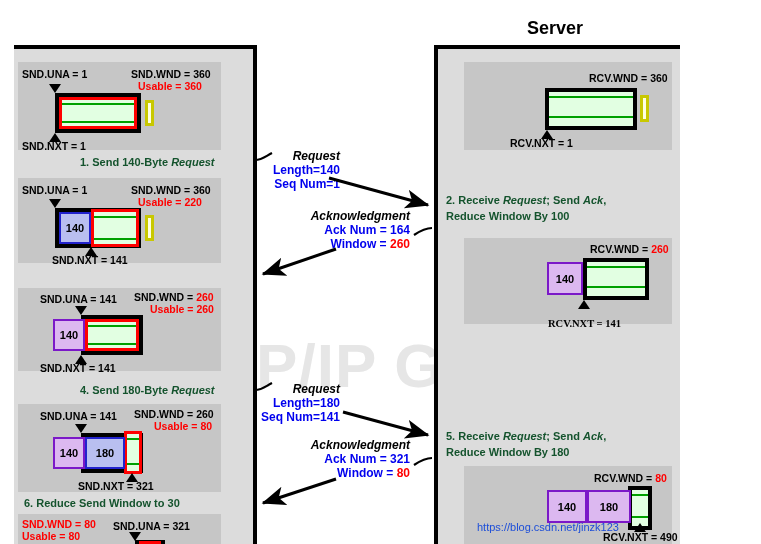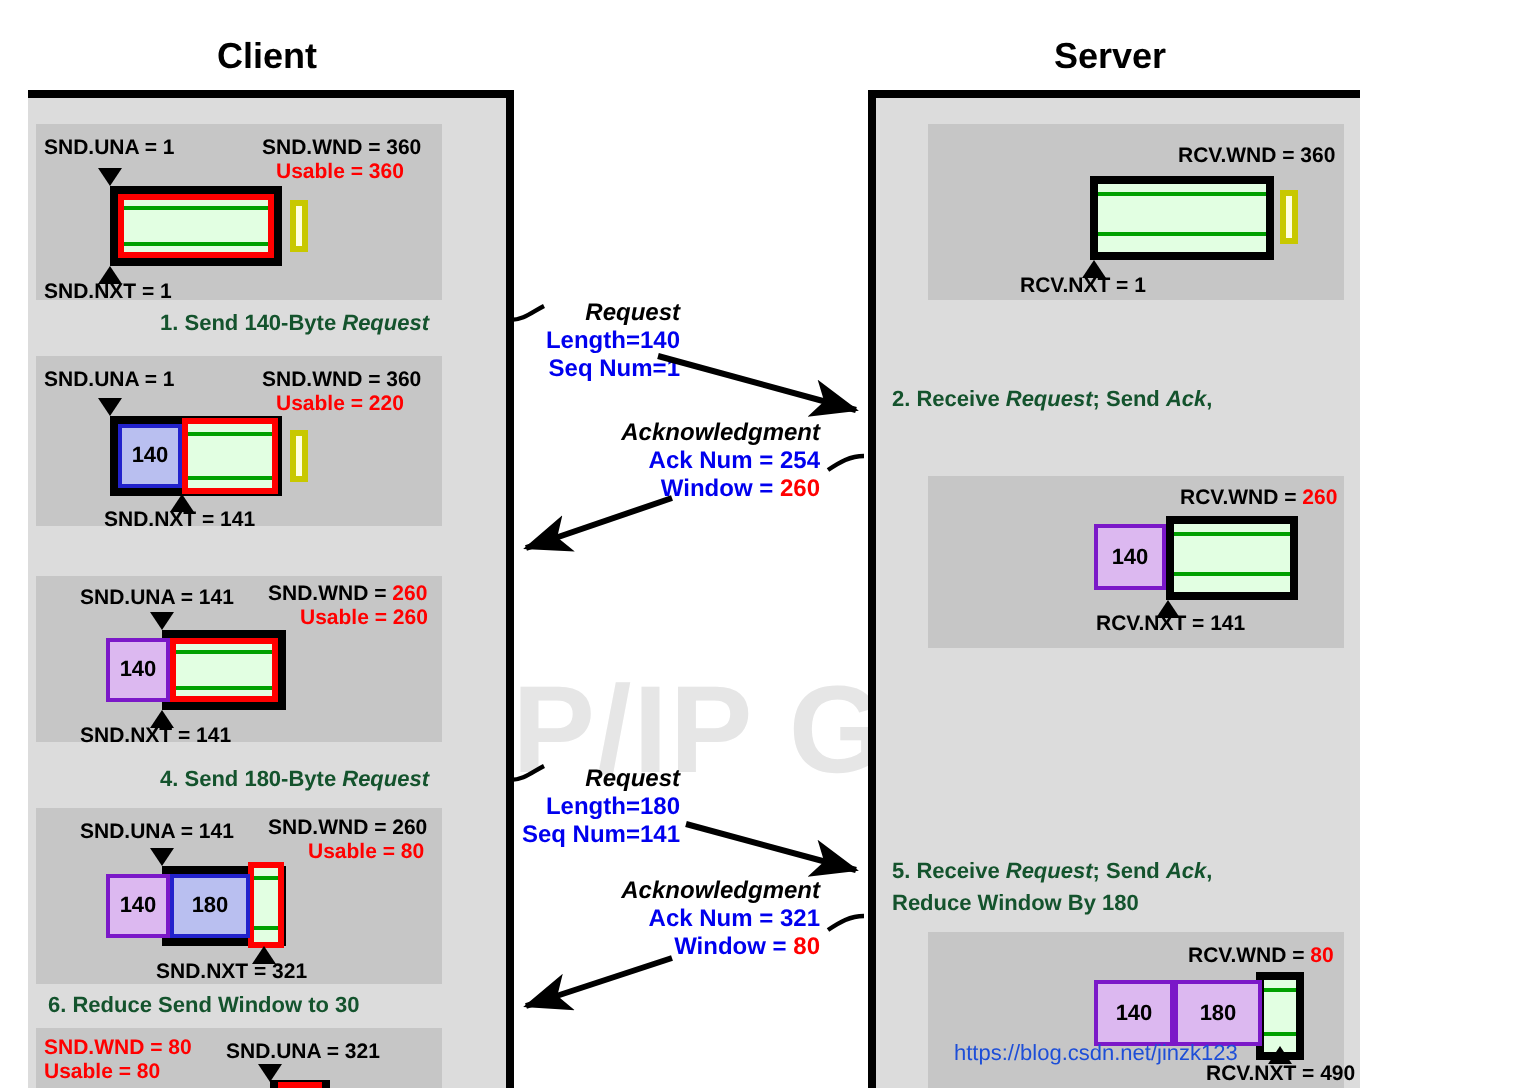--- a/index.html
+++ b/index.html
@@ -174,21 +174,20 @@
 
   svg.arrows{position:absolute;left:0;top:0;width:761px;height:544px;z-index:5;pointer-events:none;}
 </style>
 </head>
 <body>
 
 <div id="stage">
 
   <div class="watermark">The TCP/IP Guide</div>
 
-  <div class="col-title" style="left:14px;top:18px;width:239px;">Client</div>
   <div class="col-title" style="left:434px;top:18px;width:242px;">Server</div>
 
   <div class="column client" style="left:14px;top:45px;width:239px;height:499px;"></div>
   <div class="column server" style="left:434px;top:45px;width:242px;height:499px;"></div>
 
   <div class="panel" style="left:18px;top:62px;width:203px;height:88px;"></div>
   <div class="panel" style="left:18px;top:178px;width:203px;height:85px;"></div>
   <div class="panel" style="left:18px;top:288px;width:203px;height:83px;"></div>
   <div class="panel" style="left:18px;top:404px;width:203px;height:88px;"></div>
   <div class="panel" style="left:18px;top:514px;width:203px;height:30px;"></div>
@@ -280,31 +279,32 @@
     <div class="gl" style="top:24px;"></div>
   </div>
   <div class="tail" style="left:640px;top:95px;width:9px;height:27px;"></div>
   <div class="tri-up" style="left:541px;top:130px;"></div>
   <div class="lbl" style="left:510px;top:137px;">RCV.NXT = 1</div>
 
   <div class="step" style="left:446px;top:192px;">
     <div>
       <span>2. Receive </span><span class="ital">Request</span><span>; Send </span><span class="ital">Ack</span><span>,</span>
     </div>
+    <div>Reduce Window By 100</div>
   </div>
 
   <div class="lbl" style="left:590px;top:243px;text-align:center;"><span>RCV.WND =</span><span class="red"> 260</span></div>
   <div class="frame" style="left:583px;top:258px;width:66px;height:42px;"></div>
   <div class="seg purple" style="left:547px;top:262px;width:36px;height:33px;">140</div>
   <div class="green" style="left:587px;top:262px;width:58px;height:34px;">
     <div class="gl" style="top:4px;"></div>
     <div class="gl" style="top:24px;"></div>
   </div>
   <div class="tri-up" style="left:578px;top:300px;"></div>
-  <div class="lbl" style="left:548px;top:306px;">RCV.NXT = 141</div>
+  <div class="lbl" style="left:548px;top:318px;font-family:Liberation Serif, serif;">RCV.NXT = 141</div>
 
   <div class="step" style="left:446px;top:428px;">
     <div>
       <span>5. Receive </span><span class="ital">Request</span><span>; Send </span><span class="ital">Ack</span><span>,</span>
     </div>
     <div>Reduce Window By 180</div>
   </div>
 
   <div class="lbl" style="left:594px;top:472px;"><span>RCV.WND =</span><span class="red"> 80</span></div>
   <div class="frame" style="left:628px;top:486px;width:24px;height:44px;"></div>
@@ -318,21 +318,21 @@
   <div class="lbl" style="left:603px;top:531px;">RCV.NXT = 490</div>
 
   <div class="msg" style="left:200px;top:149px;width:140px;">
     <span class="hdr">Request</span>
     <span class="ln">Length=140</span>
     <span class="ln">Seq Num=1</span>
   </div>
 
   <div class="msg" style="left:250px;top:209px;width:160px;">
     <span class="hdr">Acknowledgment</span>
-    <span class="ln">Ack Num = 254</span>
+    <span class="ln">Ack Num = 164</span>
     <span class="ln"><span>Window = </span><span class="red">260</span></span>
   </div>
 
   <div class="msg" style="left:200px;top:382px;width:140px;">
     <span class="hdr">Request</span>
     <span class="ln">Length=180</span>
     <span class="ln">Seq Num=141</span>
   </div>
 
   <div class="msg" style="left:250px;top:438px;width:160px;">

